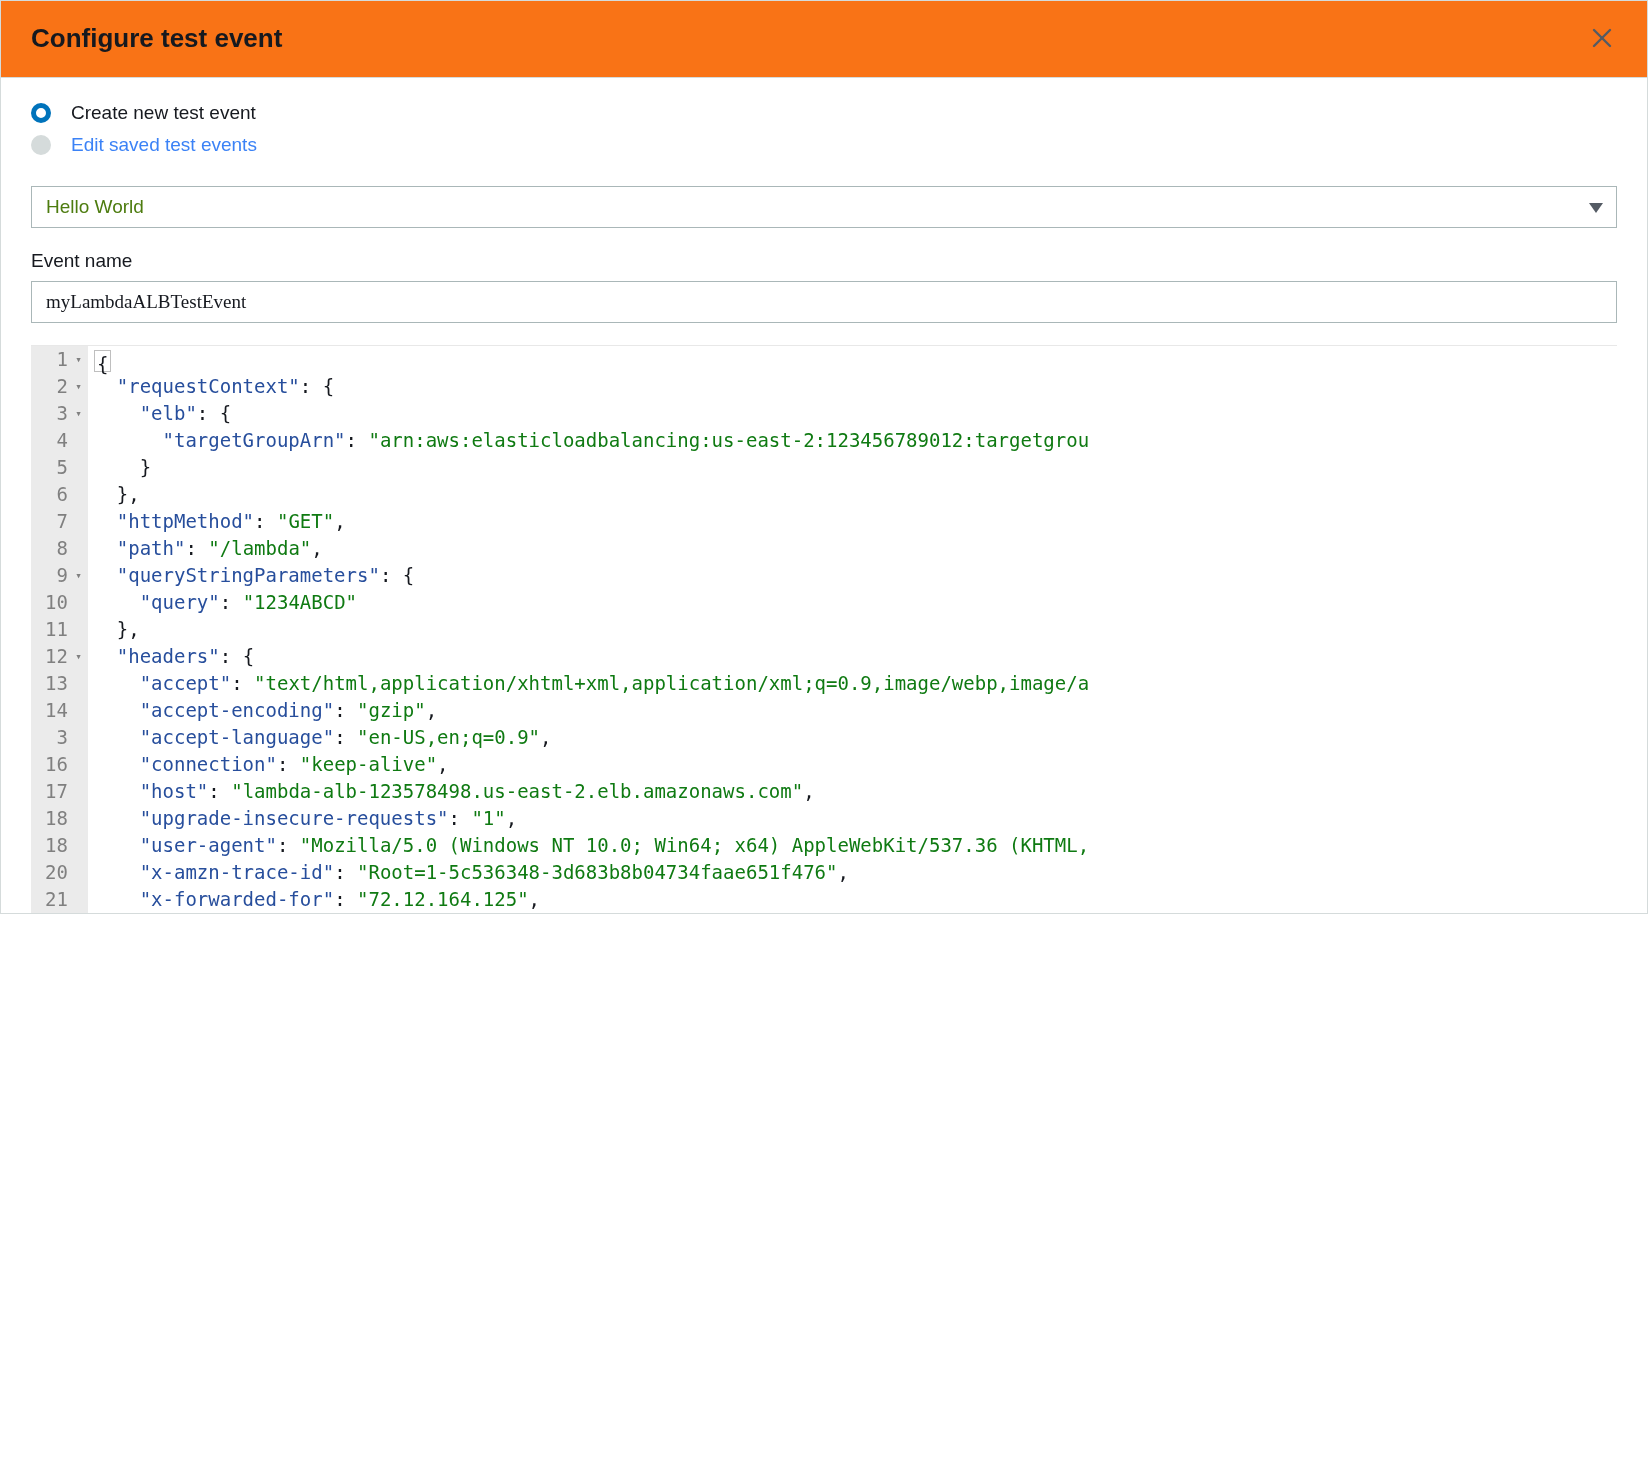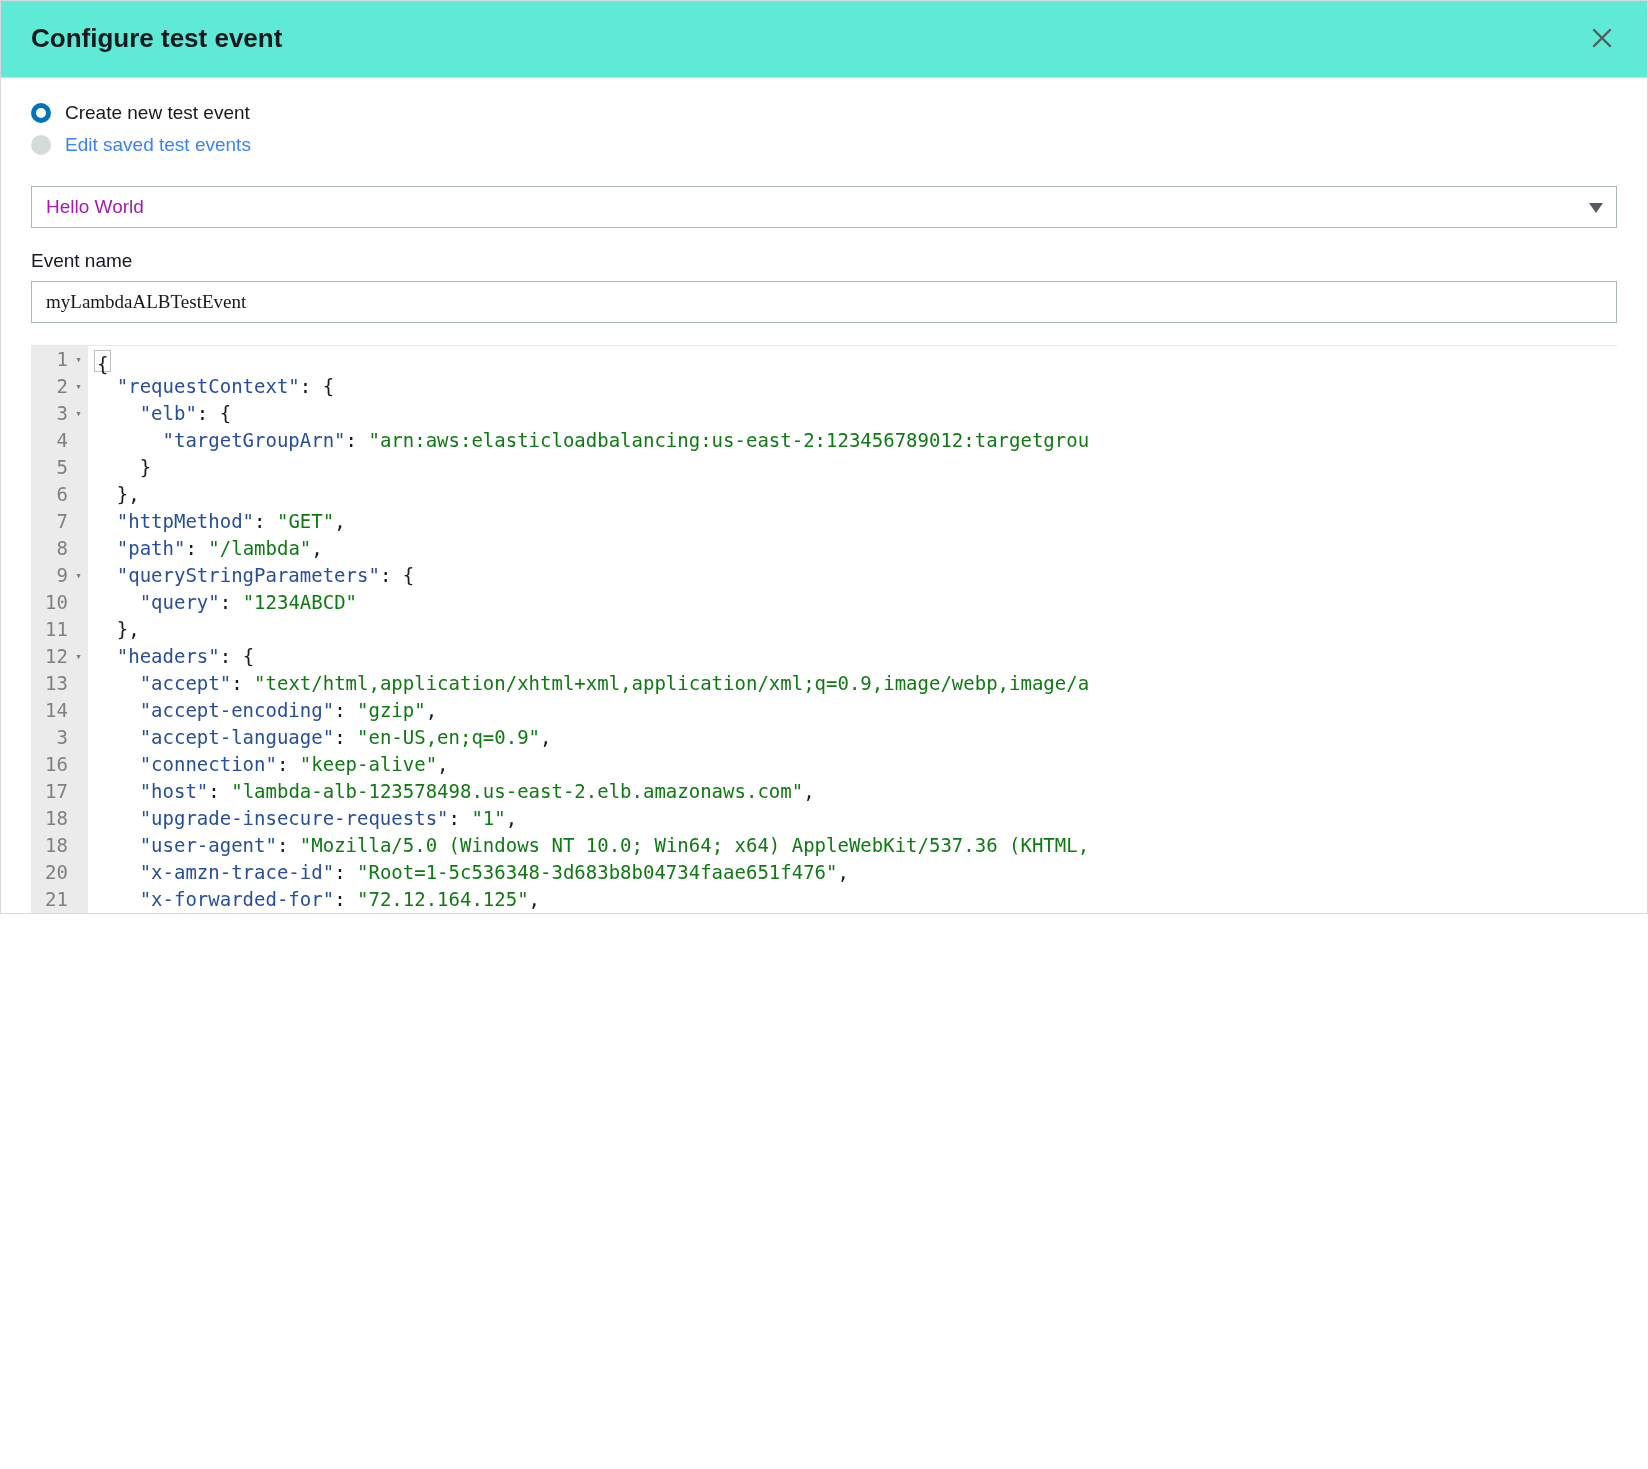--- a/index.html
+++ b/index.html
@@ -12,21 +12,21 @@
   .modal {
     width: 100%;
     border: 1px solid #d5dbdb;
   }
   .modal-header {
     display: flex;
     align-items: center;
     justify-content: space-between;
     padding: 20px 28px 22px 30px;
     border-bottom: 1px solid #d5dbdb;
-    background: #5eead4;
+    background: #f97316;
   }
   .modal-title {
     font-size: 26px;
     font-weight: 700;
     color: #16191f;
   }
   .close-btn {
     background: none;
     border: none;
     cursor: pointer;
@@ -40,21 +40,21 @@
   .description {
     font-size: 19px;
     line-height: 1.45;
     color: #16191f;
     margin-bottom: 26px;
   }
   .radio-group { margin-bottom: 30px; }
   .radio-row {
     display: flex;
     align-items: center;
-    gap: 14px;
+    gap: 20px;
     margin-bottom: 10px;
     cursor: pointer;
   }
   .radio-row.disabled { cursor: default; }
   .radio-outer {
     width: 20px;
     height: 20px;
     border-radius: 50%;
     border: 2px solid #879196;
     display: flex;
@@ -84,21 +84,21 @@
     position: relative;
     width: 100%;
   }
   .select-input {
     width: 100%;
     padding: 9px 40px 9px 14px;
     font-size: 19px;
     border: 1px solid #aab7b8;
     background: #ffffff;
     cursor: pointer;
-    color: #a21caf;
+    color: #4d7c0f;
   }
   .select-caret {
     position: absolute;
     right: 14px;
     top: 50%;
     transform: translateY(-50%);
     pointer-events: none;
     color: #545b64;
   }
   .text-input {

